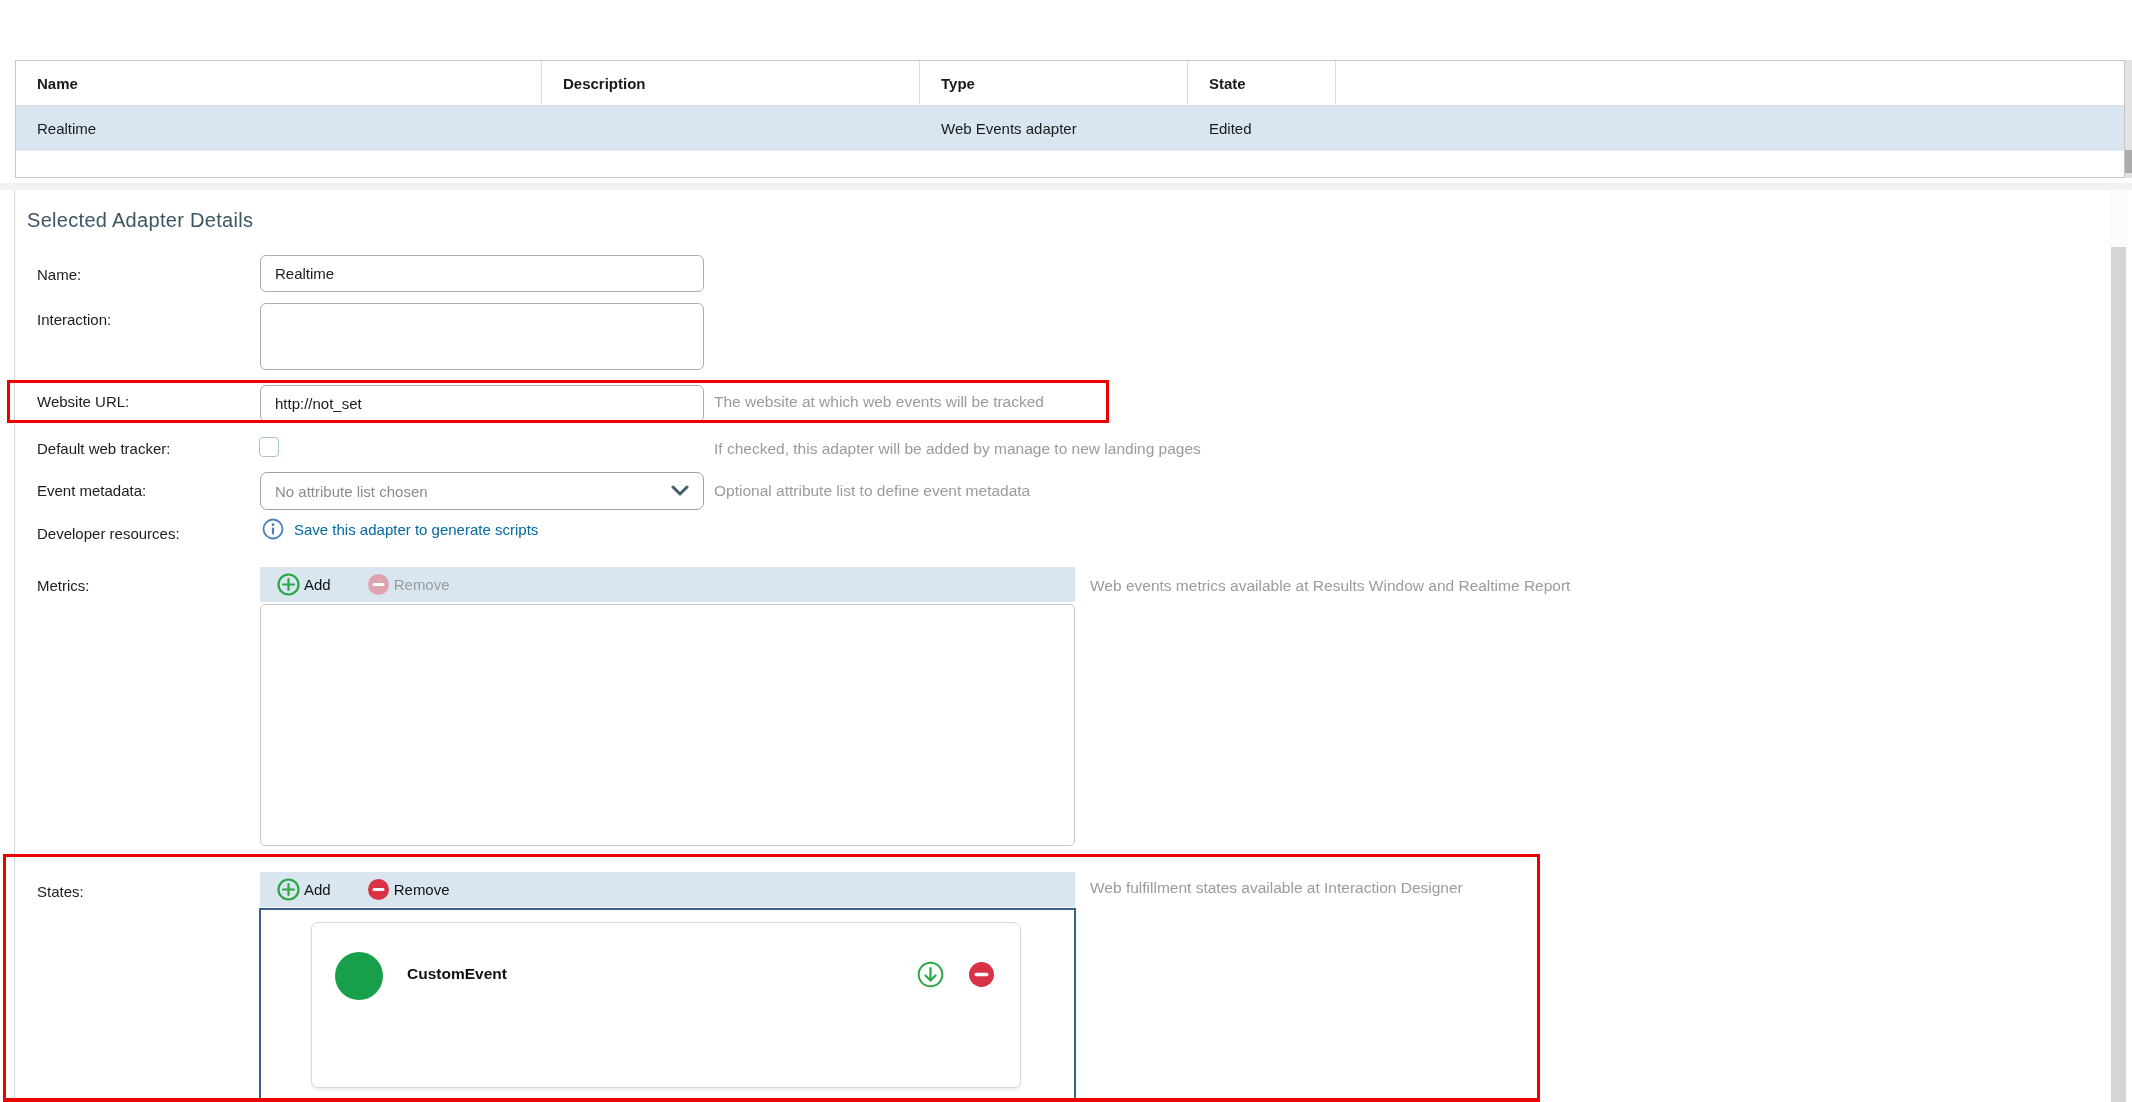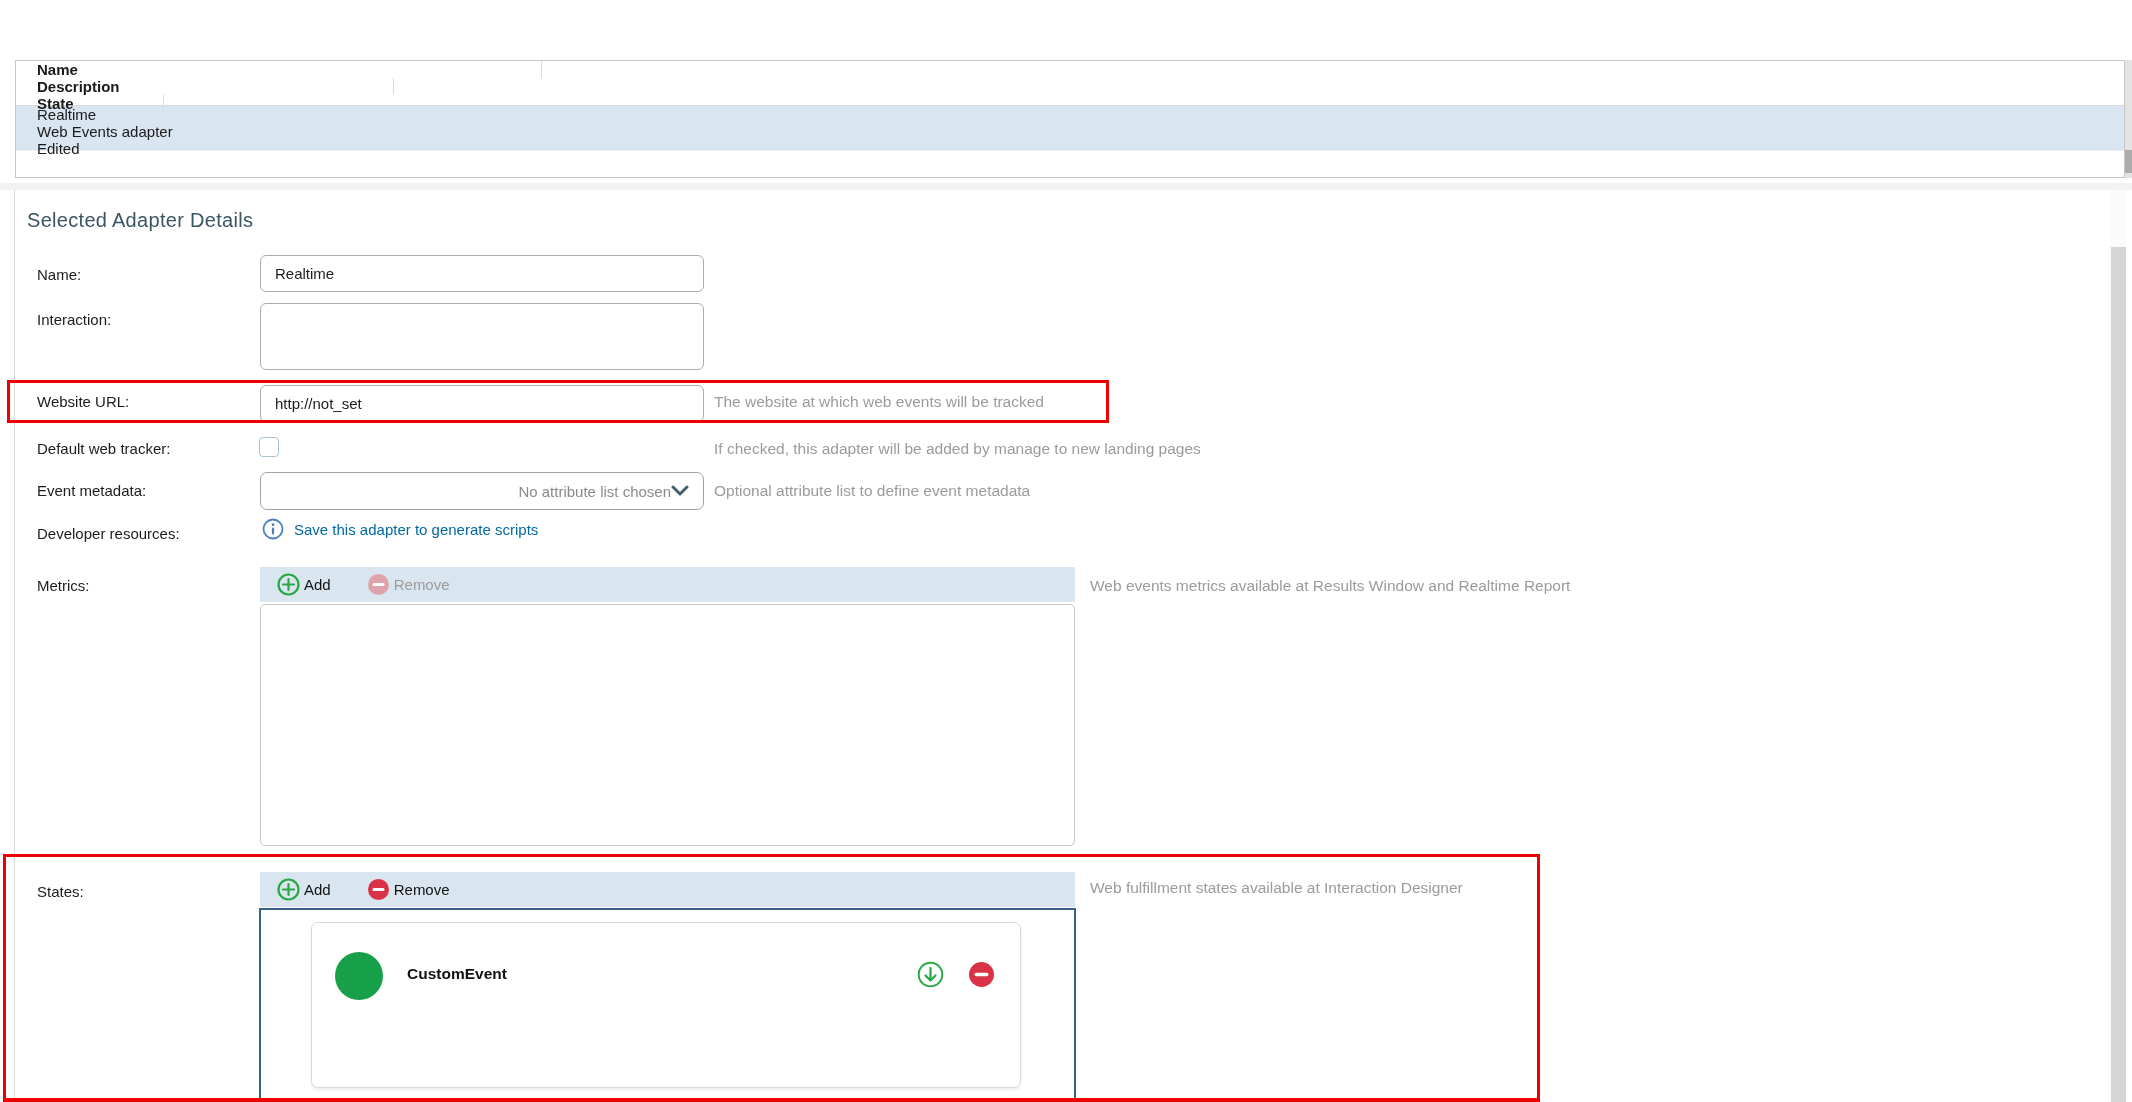--- a/index.html
+++ b/index.html
@@ -7,21 +7,21 @@
          font-family:"Liberation Sans",sans-serif;color:#1a1a1a;}
 
   
   .app-header{position:absolute;left:0;top:0;width:2132px;height:48px;background:#2d3d44;}
   .app-header .notch{position:absolute;left:3px;top:0;width:6px;height:48px;background:#ffffff;}
   .app-title{position:absolute;left:25px;top:13px;color:#ffffff;font-size:19px;letter-spacing:.4px;}
 
   
   .adapters-table{position:absolute;left:15px;top:60px;width:2110px;height:118px;
                   border:1px solid #c6c6c6;background:#fff;box-sizing:border-box;font-size:15px;}
-  .t-row{display:flex;height:45px;box-sizing:border-box;flex-direction:column;}
+  .t-row{display:flex;height:45px;align-items:center;box-sizing:border-box;}
   .t-head{border-bottom:1px solid #dcdcdc;font-weight:bold;}
   .t-cell{height:100%;display:flex;align-items:center;padding-left:21px;box-sizing:border-box;}
   .t-head .t-cell{border-right:1px solid #dcdcdc;}
   .c-name{width:526px;}.c-desc{width:378px;}.c-type{width:268px;}.c-state{width:148px;}
   .c-rest{flex:1;border-right:none !important;}
   .t-selected{background:#d9e5f0;border-bottom:1px solid #e8eef4;}
   .table-vscroll{position:absolute;right:0;top:60px;width:7px;height:118px;background:#e3e3e3;}
   .table-vscroll .thumb{position:absolute;left:0;bottom:5px;width:7px;height:23px;background:#ababab;}
 
   .panel-sep{position:absolute;left:0;top:183px;width:2132px;height:7px;background:#f0f2f4;}
@@ -41,21 +41,21 @@
       padding:0 14px;outline:none;}
   .input-name{left:260px;top:255px;width:444px;height:37px;}
   .input-desc{left:260px;top:303px;width:444px;height:67px;border-radius:6px;resize:none;padding-top:8px;}
   .input-url{left:260px;top:385px;width:444px;height:37px;}
 
   .checkbox{position:absolute;left:259px;top:437px;width:20px;height:20px;box-sizing:border-box;
             border:1px solid #a9c2d1;border-radius:4px;background:#fff;}
 
   .select{position:absolute;left:260px;top:472px;width:444px;height:38px;box-sizing:border-box;
           border:1px solid #a2a2a2;border-radius:7px;background:#fff;display:flex;align-items:center;
-          padding:0 14px;font-size:15px;color:#8b8b8b;text-align:right;}
+          padding:0 14px;font-size:15px;color:#8b8b8b;}
   .select .sel-text{flex:1;}
 
   .dev-row{position:absolute;left:262px;top:518px;display:flex;align-items:center;gap:10px;}
   .dev-text{font-size:15px;color:#0369a1;}
 
   .toolbar{position:absolute;left:260px;width:815px;height:35px;background:#d9e6f0;
            display:flex;align-items:center;gap:36px;padding-left:17px;box-sizing:border-box;}
   .tb-btn{display:flex;align-items:center;gap:4px;font-size:15px;color:#111;}
   .tb-btn.disabled{color:#9b9b9b;}
   .toolbar-metrics{top:567px;}
@@ -82,20 +82,21 @@
 </head>
 <body>
 
 <div class="stage">
 
 
   <div class="adapters-table">
     <div class="t-row t-head">
       <div class="t-cell c-name">Name</div>
       <div class="t-cell c-desc">Description</div>
+      <div class="t-cell c-type">Type</div>
       <div class="t-cell c-state">State</div>
       <div class="t-cell c-rest"></div>
     </div>
     <div class="t-row t-selected">
       <div class="t-cell c-name">Realtime</div>
       <div class="t-cell c-desc"></div>
       <div class="t-cell c-type">Web Events adapter</div>
       <div class="t-cell c-state">Edited</div>
       <div class="t-cell c-rest"></div>
     </div>

